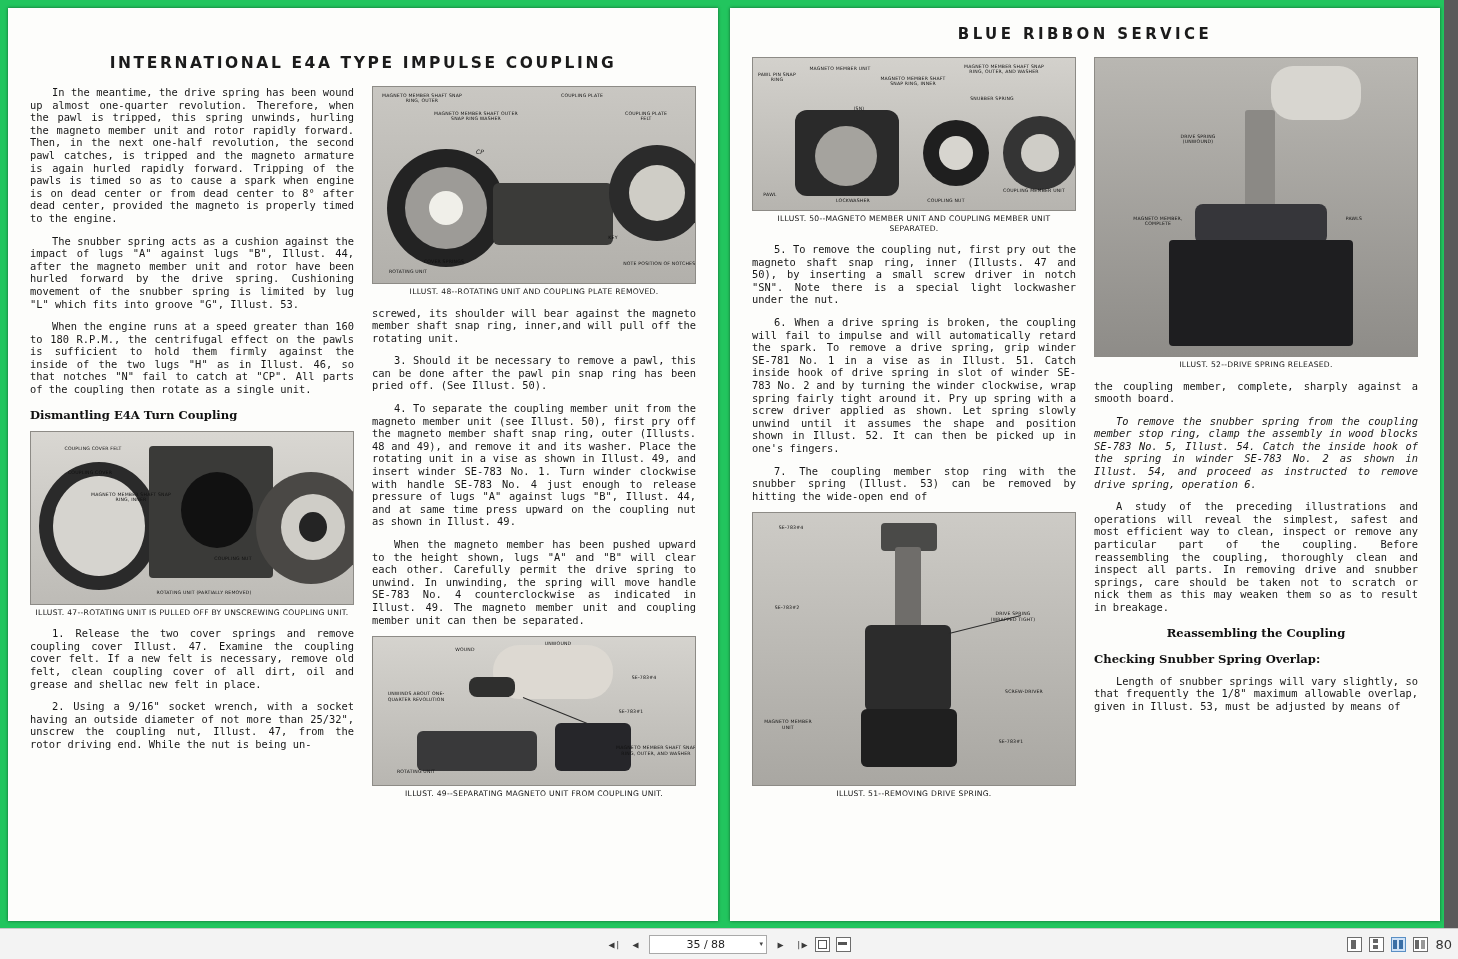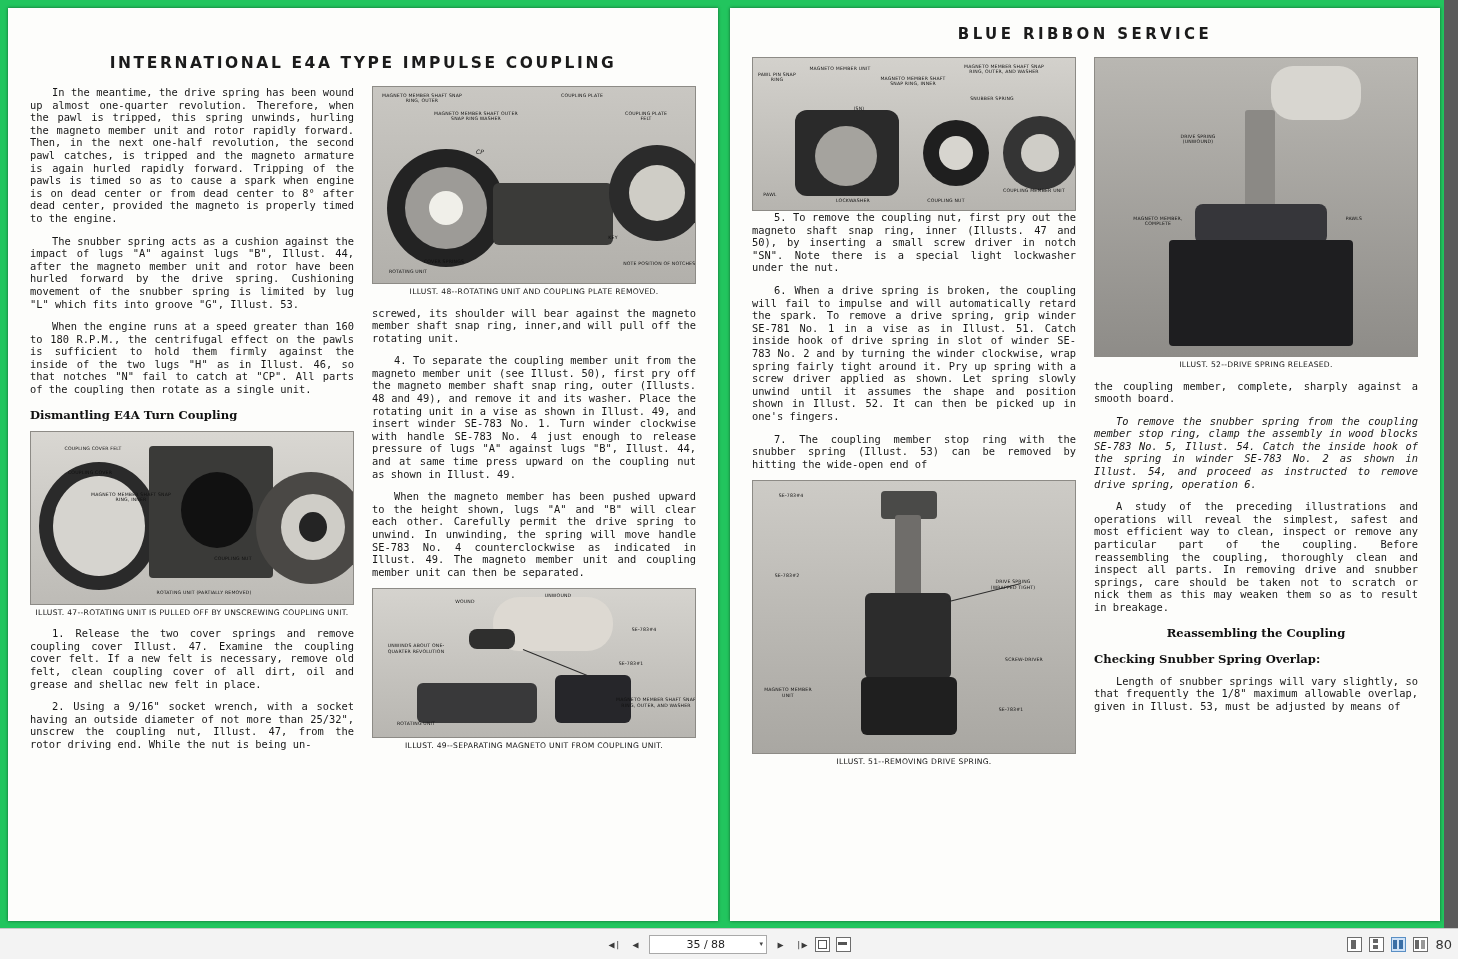--- a/index.html
+++ b/index.html
@@ -170,20 +170,21 @@
               <div class="lbl" style="left:250px;top:24px;width:46px;">COUPLING PLATE FELT</div>
               <div class="lbl" style="left:96px;top:62px;width:22px;font-style:italic;font-size:6px;">CP</div>
               <div class="lbl" style="left:228px;top:148px;width:24px;">KEY</div>
               <div class="lbl" style="left:46px;top:172px;width:50px;">COVER SPRINGS</div>
               <div class="lbl" style="left:4px;top:182px;width:62px;">ROTATING UNIT</div>
               <div class="lbl" style="left:250px;top:174px;width:92px;">NOTE POSITION OF NOTCHES IN FELT</div>
             </div>
             <div class="cap">ILLUST. 48--ROTATING UNIT AND COUPLING PLATE REMOVED.</div>
 
             <p class="tx noind">screwed, its shoulder will bear against the magneto member shaft snap ring, inner,and will pull off the rotating unit.</p>
+            <p class="tx">3. Should it be necessary to remove a pawl, this can be done after the pawl pin snap ring has been pried off.  (See Illust. 50).</p>
             <p class="tx">4. To separate the coupling member unit from the magneto member unit (see Illust. 50), first pry off the magneto member shaft snap ring, outer (Illusts. 48 and 49), and remove it and its washer. Place the rotating unit in a vise as shown in Illust. 49, and insert winder SE-783 No. 1.  Turn winder clockwise with handle SE-783 No. 4 just enough to release pressure of lugs "A" against lugs "B", Illust. 44, and at same time press upward on the coupling nut as shown in Illust. 49.</p>
             <p class="tx">When the magneto member has been pushed upward to the height shown, lugs "A" and "B" will clear each other. Carefully permit the drive spring to unwind. In unwinding, the spring will move handle SE-783 No. 4 counterclockwise as indicated in Illust. 49. The magneto member unit and coupling member unit can then be separated.</p>
 
             <div class="fig" style="height:148px;background:linear-gradient(180deg,#d5d3ce,#b8b6b1);">
               <div class="blob" style="left:120px;top:8px;width:120px;height:54px;background:#ddd9d2;border-radius:26px;"></div>
               <div class="blob" style="left:96px;top:40px;width:46px;height:20px;background:#2f2f2e;border-radius:8px;"></div>
               <div class="ldr" style="left:150px;top:60px;width:86px;transform:rotate(22deg);"></div>
               <div class="blob" style="left:44px;top:94px;width:120px;height:40px;background:#39393a;border-radius:6px;"></div>
               <div class="blob" style="left:182px;top:86px;width:76px;height:48px;background:#26262a;border-radius:6px;"></div>
               <div class="lbl" style="left:74px;top:10px;width:36px;">WOUND</div>
@@ -220,20 +221,21 @@
               <div class="lbl" style="left:52px;top:8px;width:70px;">MAGNETO MEMBER UNIT</div>
               <div class="lbl" style="left:124px;top:18px;width:72px;">MAGNETO MEMBER SHAFT SNAP RING, INNER</div>
               <div class="lbl" style="left:208px;top:6px;width:86px;">MAGNETO MEMBER SHAFT SNAP RING, OUTER, AND WASHER</div>
               <div class="lbl" style="left:216px;top:38px;width:46px;">SNUBBER SPRING</div>
               <div class="lbl" style="left:96px;top:48px;width:20px;">(SN)</div>
               <div class="lbl" style="left:4px;top:134px;width:26px;">PAWL</div>
               <div class="lbl" style="left:76px;top:140px;width:48px;">LOCKWASHER</div>
               <div class="lbl" style="left:168px;top:140px;width:50px;">COUPLING NUT</div>
               <div class="lbl" style="left:246px;top:130px;width:70px;">COUPLING MEMBER UNIT</div>
             </div>
+            <div class="cap">ILLUST. 50--MAGNETO MEMBER UNIT AND COUPLING MEMBER UNIT SEPARATED.</div>
 
             <p class="tx">5. To remove the coupling nut, first pry out the magneto shaft snap ring, inner (Illusts. 47 and 50), by inserting a small screw driver in notch "SN".  Note there is a special light lockwasher under the nut.</p>
             <p class="tx">6. When a drive spring is broken, the coupling will fail to impulse and will automatically retard the spark.  To remove a drive spring, grip winder SE-781 No. 1 in a vise as in Illust. 51. Catch inside hook of drive spring in slot of winder SE-783 No. 2 and by turning the winder clockwise, wrap spring fairly tight around it.  Pry up spring with a screw driver applied as shown.  Let spring slowly unwind until it assumes the shape and position shown in Illust. 52.  It can then be picked up in one's fingers.</p>
             <p class="tx">7. The coupling member stop ring with the snubber spring (Illust. 53) can be removed by hitting the wide-open end of</p>
 
             <div class="fig" style="height:272px;background:linear-gradient(180deg,#cdcbc6,#a9a7a2);">
               <div class="blob" style="left:128px;top:10px;width:56px;height:28px;background:#4a4a48;border-radius:4px;"></div>
               <div class="blob" style="left:142px;top:34px;width:26px;height:170px;background:#6f6d6a;border-radius:3px;"></div>
               <div class="blob" style="left:112px;top:112px;width:86px;height:86px;background:#2c2c2c;border-radius:6px;"></div>
               <div class="blob" style="left:108px;top:196px;width:96px;height:58px;background:#1f1f1f;border-radius:6px;"></div>

